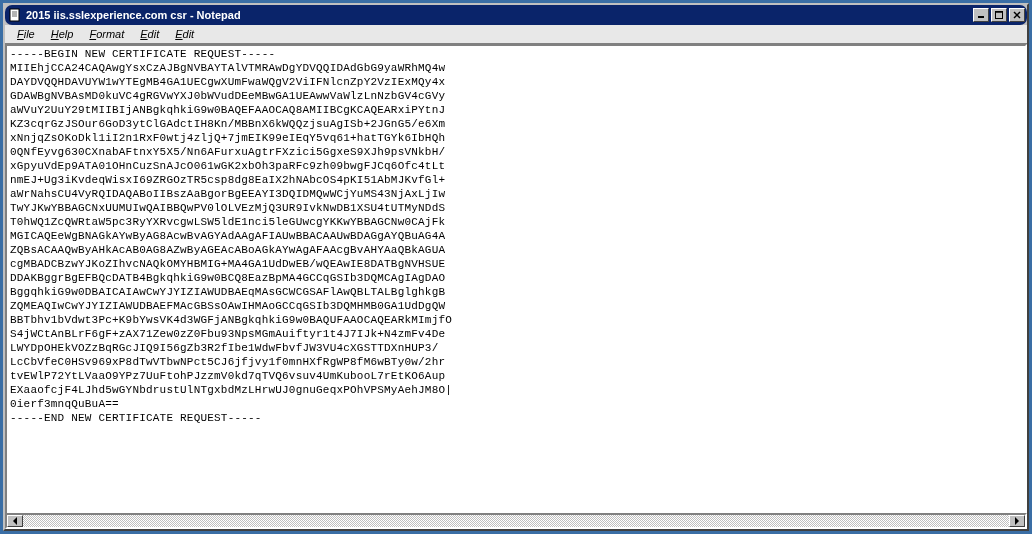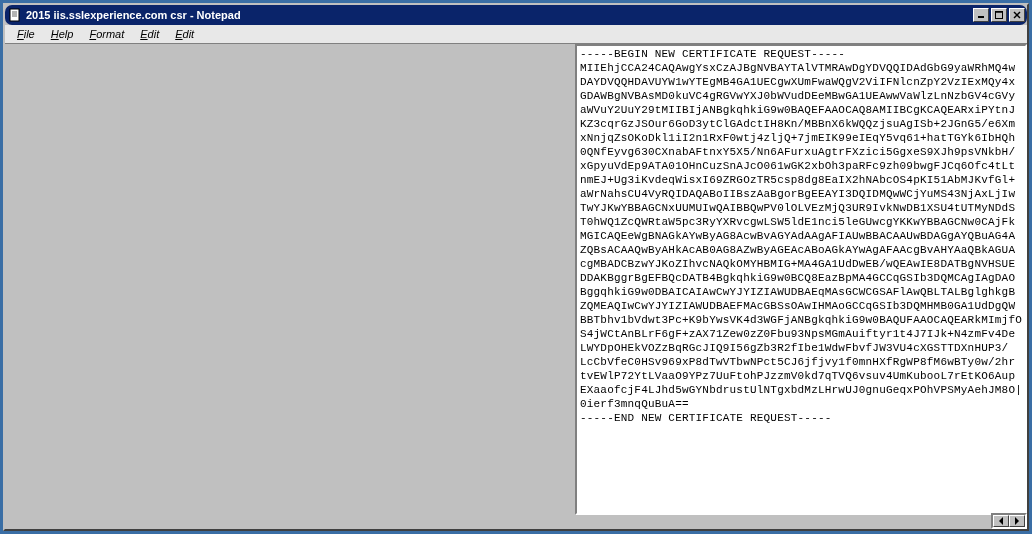--- a/index.html
+++ b/index.html
@@ -83,21 +83,20 @@
     }
     .menu-item:first-letter {
       text-decoration: underline;
     }
     .content-wrap {
       flex: 1;
       display: flex;
       flex-direction: column;
       padding: 0;
       position: relative;
-      align-items: flex-end;
     }
     .textarea {
       flex: 1;
       border: 2px solid;
       border-color: #808080 #fff #fff #808080;
       background: #fff;
       font-family: "Lucida Console", "Courier New", monospace;
       font-size: 11px;
       line-height: 14px;
       padding: 1px 3px;

